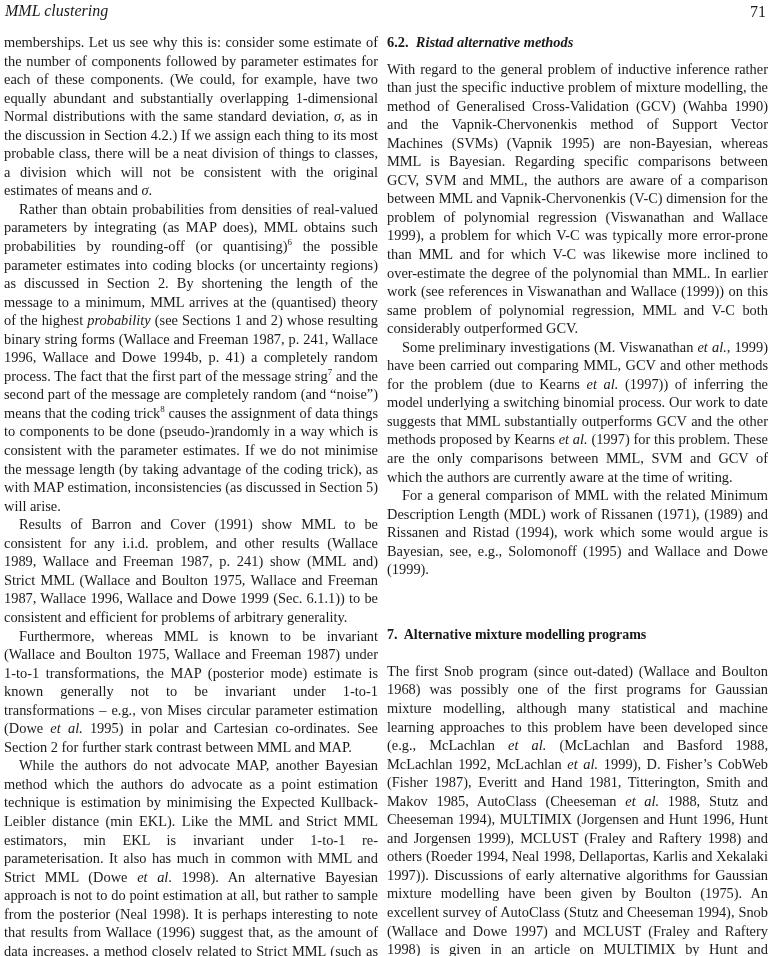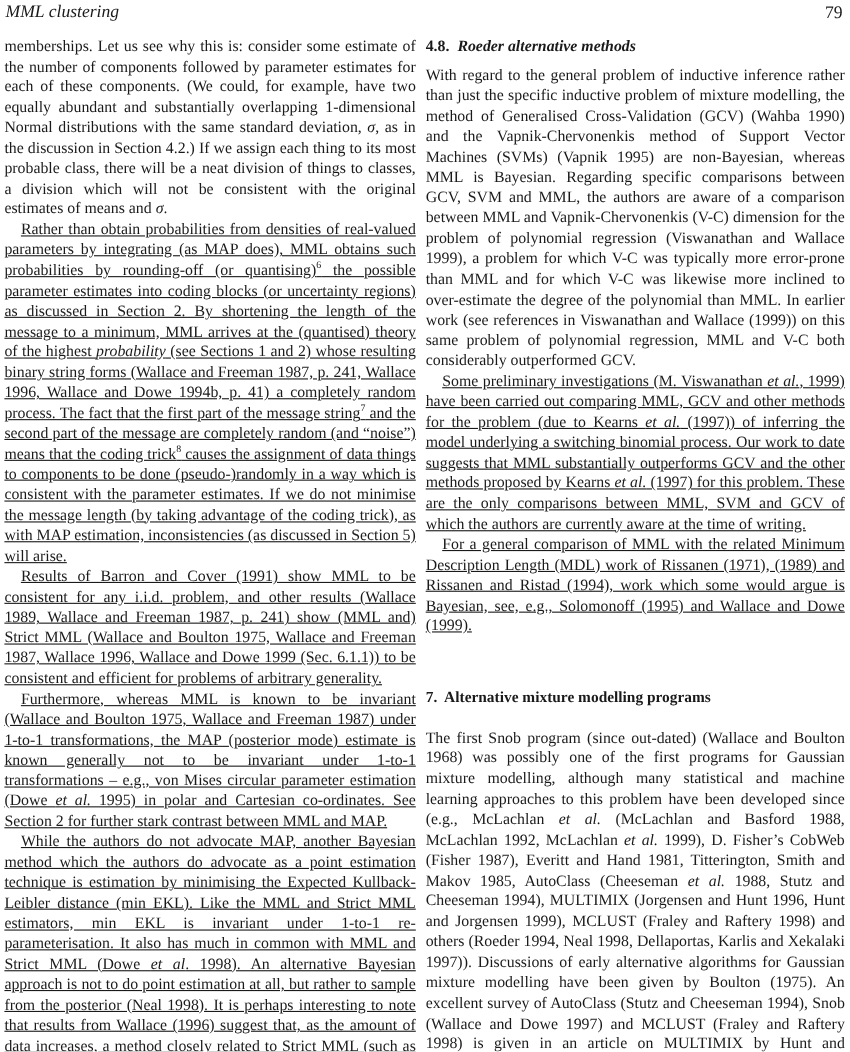--- a/index.html
+++ b/index.html
@@ -17,49 +17,49 @@
     font-size: 16px;
   }
   .col {
     position: absolute; top: 33px;
     font-size: 14.4px; line-height: 18.55px;
     text-align: justify; hyphens: none;
   }
   .col-left { left: 4px; width: 374px; }
   .col-right { left: 387px; width: 381px; }
   .col p { margin: 0; }
-  .col p.indent { text-indent: 15px; text-decoration: underline; }
+  .col p.indent { text-indent: 15px; }
   .subsection-heading { font-size: 14.4px; font-weight: bold; margin: 0 0 8px 0; }
   .subsection-heading .title { font-style: italic; }
   .section-heading {
     font-size: 14px; font-weight: bold; margin: 45px 0 16px 0; line-height: 22px;
   }
   sup { font-size: 9px; line-height: 0; vertical-align: 6px; }
   em { font-style: italic; }
 </style>
 </head>
 <body>
 
 <div class="running-head">MML clustering</div>
-<div class="page-number">79</div>
+<div class="page-number">71</div>
 
 <div class="col col-left">
   <div>
       <p><span>memberships. Let us see why this is: consider some estimate of the number of components followed by parameter estimates for each of these components. (We could, for example, have two equally abundant and substantially overlapping 1-dimensional Normal distributions with the same standard deviation, </span><em>σ</em><span>, as in the discussion in Section 4.2.) If we assign each thing to its most probable class, there will be a neat division of things to classes, a division which will not be consistent with the original estimates of means and </span><em>σ</em><span>.</span></p>
       <p class="indent"><span>Rather than obtain probabilities from densities of real-valued parameters by integrating (as MAP does), MML obtains such probabilities by rounding-off (or quantising)</span><sup>6</sup><span> the possible parameter estimates into coding blocks (or uncertainty regions) as discussed in Section 2. By shortening the length of the message to a minimum, MML arrives at the (quantised) theory of the highest </span><em>probability</em><span> (see Sections 1 and 2) whose resulting binary string forms (Wallace and Freeman 1987, p. 241, Wallace 1996, Wallace and Dowe 1994b, p. 41) a completely random process. The fact that the first part of the message string</span><sup>7</sup><span> and the second part of the message are completely random (and “noise”) means that the coding trick</span><sup>8</sup><span> causes the assignment of data things to components to be done (pseudo-)randomly in a way which is consistent with the parameter estimates. If we do not minimise the message length (by taking advantage of the coding trick), as with MAP estimation, inconsistencies (as discussed in Section 5) will arise.</span></p>
       <p class="indent"><span>Results of Barron and Cover (1991) show MML to be consistent for any i.i.d. problem, and other results (Wallace 1989, Wallace and Freeman 1987, p. 241) show (MML and) Strict MML (Wallace and Boulton 1975, Wallace and Freeman 1987, Wallace 1996, Wallace and Dowe 1999 (Sec. 6.1.1)) to be consistent and efficient for problems of arbitrary generality.</span></p>
       <p class="indent"><span>Furthermore, whereas MML is known to be invariant (Wallace and Boulton 1975, Wallace and Freeman 1987) under 1-to-1 transformations, the MAP (posterior mode) estimate is known generally not to be invariant under 1-to-1 transformations – e.g., von Mises circular parameter estimation (Dowe </span><em>et al.</em><span> 1995) in polar and Cartesian co-ordinates. See Section 2 for further stark contrast between MML and MAP.</span></p>
       <p class="indent"><span>While the authors do not advocate MAP, another Bayesian method which the authors do advocate as a point estimation technique is estimation by minimising the Expected Kullback-Leibler distance (min EKL). Like the MML and Strict MML estimators, min EKL is invariant under 1-to-1 re-parameterisation. It also has much in common with MML and Strict MML (Dowe </span><em>et al</em><span>. 1998). An alternative Bayesian approach is not to do point estimation at all, but rather to sample from the posterior (Neal 1998). It is perhaps interesting to note that results from Wallace (1996) suggest that, as the amount of data increases, a method closely related to Strict MML (such as described in Section 4.3) will resemble more and more closely a single Gibbs sampling from the posterior.</span></p>
     </div>
 </div>
 
 <div class="col col-right">
   <div class="subsection-heading">
-    <span>4.8.</span>&nbsp;
-    <span class="title">Roeder alternative methods</span>
+    <span>6.2.</span>&nbsp;
+    <span class="title">Ristad alternative methods</span>
   </div>
   <div>
       <p><span>With regard to the general problem of inductive inference rather than just the specific inductive problem of mixture modelling, the method of Generalised Cross-Validation (GCV) (Wahba 1990) and the Vapnik-Chervonenkis method of Support Vector Machines (SVMs) (Vapnik 1995) are non-Bayesian, whereas MML is Bayesian. Regarding specific comparisons between GCV, SVM and MML, the authors are aware of a comparison between MML and Vapnik-Chervonenkis (V-C) dimension for the problem of polynomial regression (Viswanathan and Wallace 1999), a problem for which V-C was typically more error-prone than MML and for which V-C was likewise more inclined to over-estimate the degree of the polynomial than MML. In earlier work (see references in Viswanathan and Wallace (1999)) on this same problem of polynomial regression, MML and V-C both considerably outperformed GCV.</span></p>
       <p class="indent"><span>Some preliminary investigations (M. Viswanathan </span><em>et al.</em><span>, 1999) have been carried out comparing MML, GCV and other methods for the problem (due to Kearns </span><em>et al.</em><span> (1997)) of inferring the model underlying a switching binomial process. Our work to date suggests that MML substantially outperforms GCV and the other methods proposed by Kearns </span><em>et al.</em><span> (1997) for this problem. These are the only comparisons between MML, SVM and GCV of which the authors are currently aware at the time of writing.</span></p>
       <p class="indent"><span>For a general comparison of MML with the related Minimum Description Length (MDL) work of Rissanen (1971), (1989) and Rissanen and Ristad (1994), work which some would argue is Bayesian, see, e.g., Solomonoff (1995) and Wallace and Dowe (1999).</span></p>
     </div>
   <div class="section-heading">
     <span>7.</span>&nbsp;
     <span>Alternative mixture modelling programs</span>
   </div>

